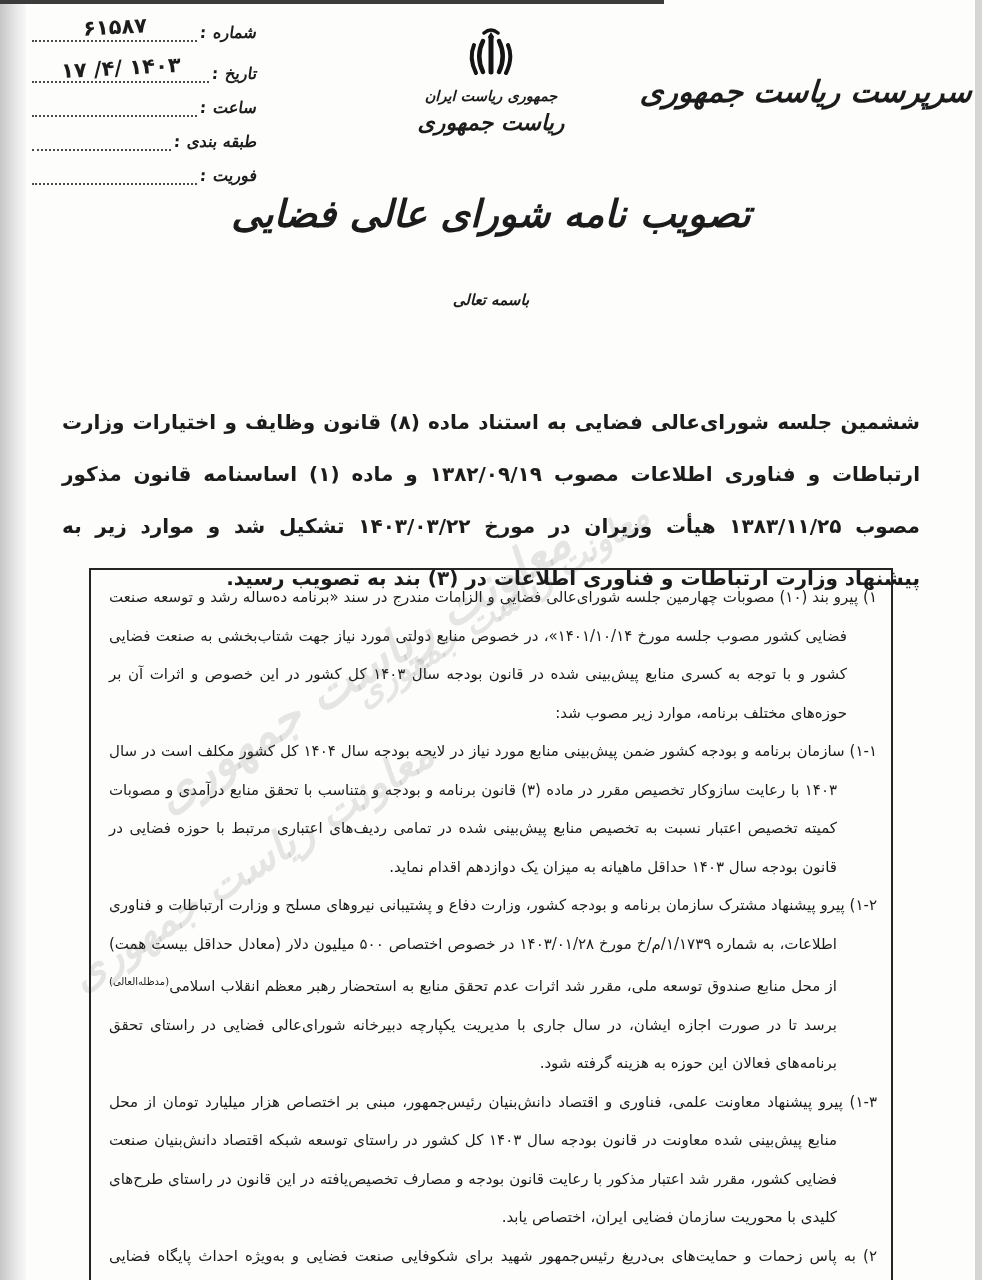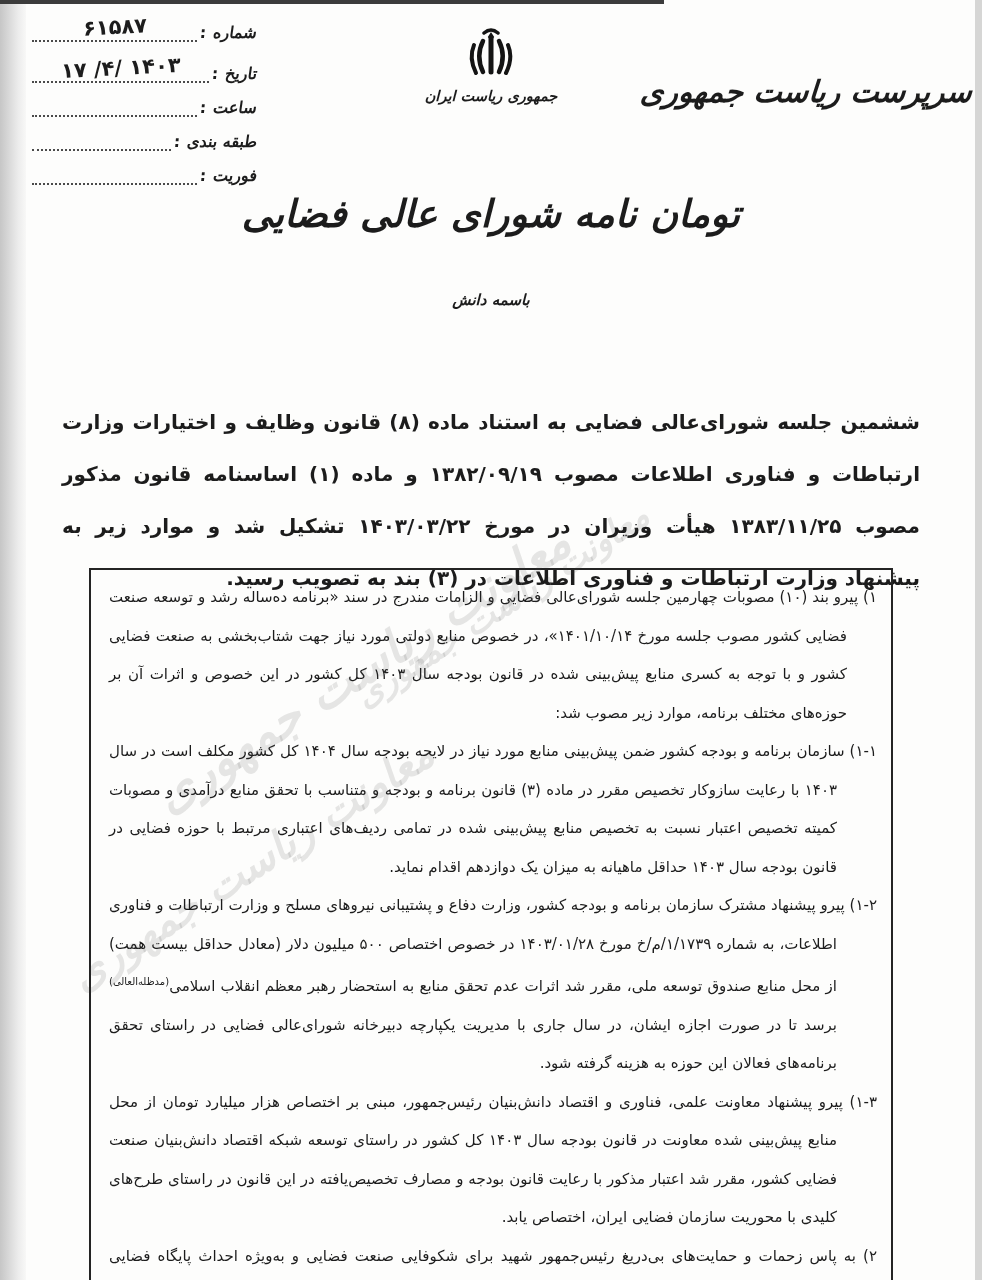--- a/index.html
+++ b/index.html
@@ -97,26 +97,27 @@
         <path d="M26 7 Q33 1 40 7" stroke-width="3.5"></path>
         <path d="M33 13 V46" stroke-width="5"></path>
         <path d="M25 15 Q17.5 30 25 46" stroke-width="4.5"></path>
         <path d="M41 15 Q48.5 30 41 46" stroke-width="4.5"></path>
         <path d="M16 19 Q10.5 32 18 47" stroke-width="4"></path>
         <path d="M50 19 Q55.5 32 48 47" stroke-width="4"></path>
       </g>
       <path d="M33 6 l3.2 5 -3.2 5 -3.2 -5 z" fill="#141414"></path>
     </svg>
     <div class="country">جمهوری ریاست ایران</div>
+    <div class="office">ریاست جمهوری</div>
   </div>
 
   <div class="signer">سرپرست ریاست جمهوری</div>
 
-  <div class="doc-title">تومان نامه شورای عالی فضایی</div>
-  <div class="bismillah">باسمه دانش</div>
+  <div class="doc-title">تصویب نامه شورای عالی فضایی</div>
+  <div class="bismillah">باسمه تعالی</div>
 
   <p class="intro">ششمین جلسه شورای‌عالی فضایی به استناد ماده (۸) قانون وظایف و اختیارات وزارت ارتباطات و فناوری اطلاعات مصوب ۱۳۸۲/۰۹/۱۹ و ماده (۱) اساسنامه قانون مذکور مصوب ۱۳۸۳/۱۱/۲۵ هیأت وزیران در مورخ ۱۴۰۳/۰۳/۲۲ تشکیل شد و موارد زیر به پیشنهاد وزارت ارتباطات و فناوری اطلاعات در (۳) بند به تصویب رسید.</p>
 
   <div class="box">
 
     <p class="item l1"><span class="marker">۱)</span> <span>پیرو بند (۱۰) مصوبات چهارمین جلسه شورای‌عالی فضایی و الزامات مندرج در سند «برنامه ده‌ساله رشد و توسعه صنعت فضایی کشور مصوب جلسه مورخ ۱۴۰۱/۱۰/۱۴»، در خصوص منابع دولتی مورد نیاز جهت شتاب‌بخشی به صنعت فضایی کشور و با توجه به کسری منابع پیش‌بینی شده در قانون بودجه سال ۱۴۰۳ کل کشور در این خصوص و اثرات آن بر حوزه‌های مختلف برنامه، موارد زیر مصوب شد:</span></p>
 
     <p class="item l2"><span class="marker">۱-۱)</span> <span>سازمان برنامه و بودجه کشور ضمن پیش‌بینی منابع مورد نیاز در لایحه بودجه سال ۱۴۰۴ کل کشور مکلف است در سال ۱۴۰۳ با رعایت سازوکار تخصیص مقرر در ماده (۳) قانون برنامه و بودجه و متناسب با تحقق منابع درآمدی و مصوبات کمیته تخصیص اعتبار نسبت به تخصیص منابع پیش‌بینی شده در تمامی ردیف‌های اعتباری مرتبط با حوزه فضایی در قانون بودجه سال ۱۴۰۳ حداقل ماهیانه به میزان یک دوازدهم اقدام نماید.</span></p>
 
     <p class="item l2"><span class="marker">۱-۲)</span> <span>پیرو پیشنهاد مشترک سازمان برنامه و بودجه کشور، وزارت دفاع و پشتیبانی نیروهای مسلح و وزارت ارتباطات و فناوری اطلاعات، به شماره ۱/۱۷۳۹/م/خ مورخ ۱۴۰۳/۰۱/۲۸ در خصوص اختصاص ۵۰۰ میلیون دلار (معادل حداقل بیست همت) از محل منابع صندوق توسعه ملی، مقرر شد اثرات عدم تحقق منابع به استحضار رهبر معظم انقلاب اسلامی</span><sup class="note">(مدظله‌العالی)</sup> <span>برسد تا در صورت اجازه ایشان، در سال جاری با مدیریت یکپارچه دبیرخانه شورای‌عالی فضایی در راستای تحقق برنامه‌های فعالان این حوزه به هزینه گرفته شود.</span></p>

